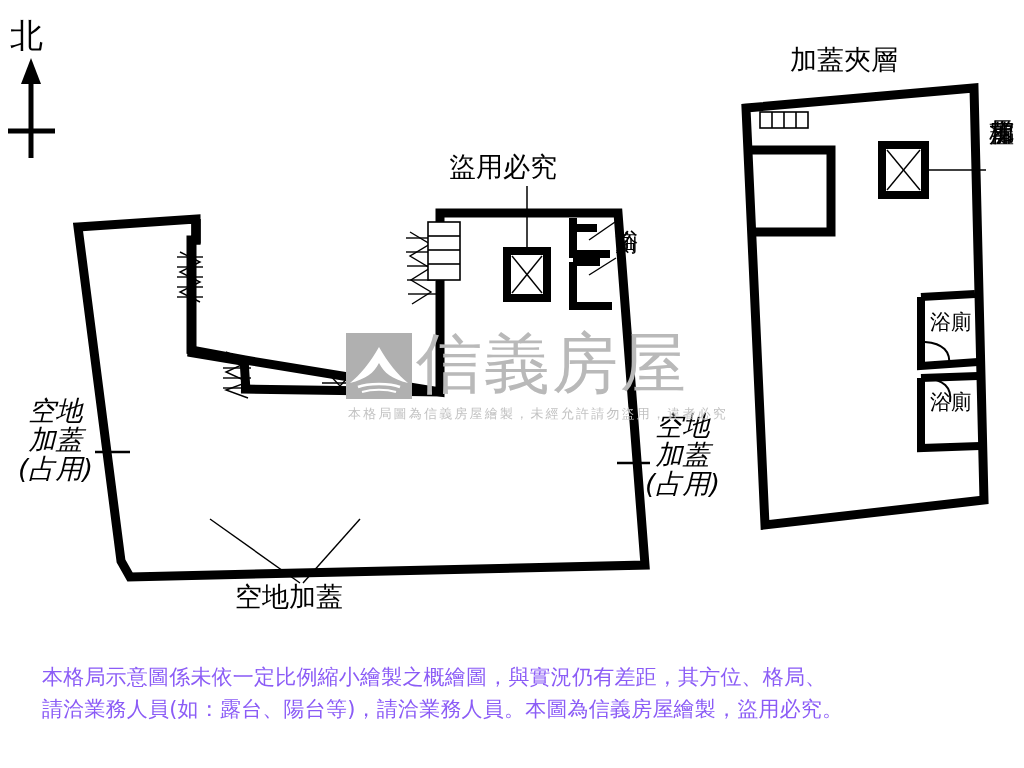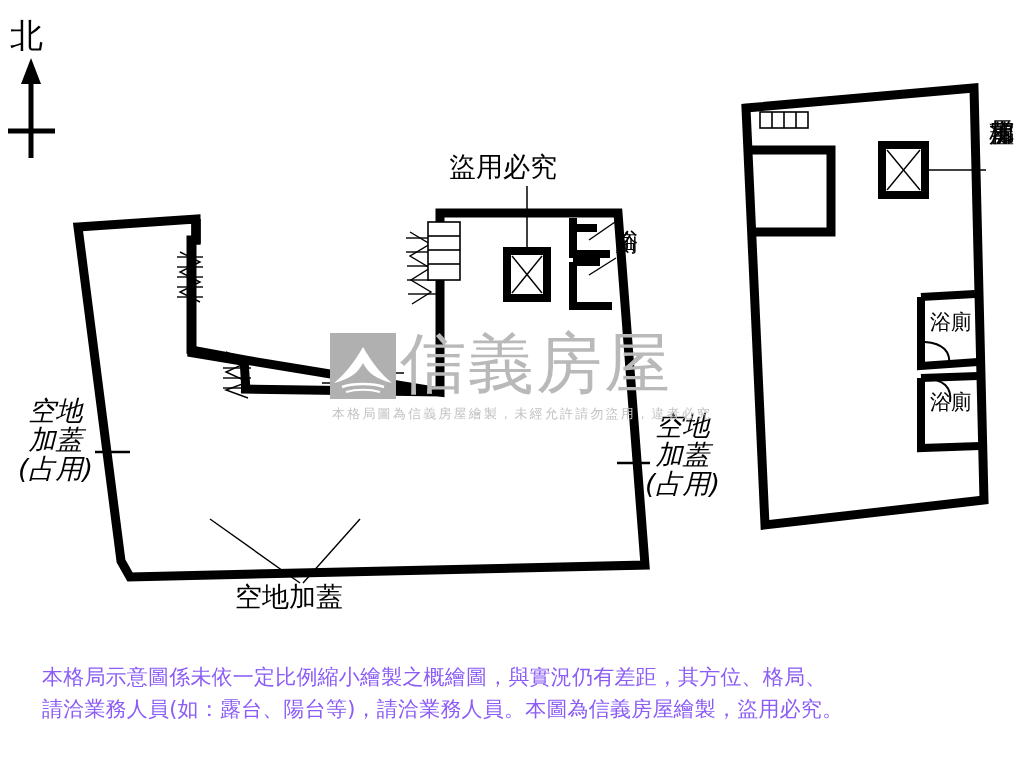--- a/index.html
+++ b/index.html
@@ -106,21 +106,21 @@
     width: 946px;
     font-size: 21px;
     line-height: 1.52;
     color: #8b5cf6;
     letter-spacing: 0.2px;
   }
   #disclaimer div { white-space: pre; }
   
   #watermark {
     position: absolute;
-    left: 330px;
+    left: 346px;
     top: 333px;
     width: 380px;
     height: 100px;
     pointer-events: none;
   }
   #wm-mark {
     position: absolute;
     left: 0px;
     top: 0px;
     width: 66px;
@@ -307,20 +307,21 @@
     </g>
 
   </svg>
 
   <div class="lbl cjk" id="north-label">北</div>
 
   <div class="lbl cjk" id="label-elevator-main">盜用必究</div>
 
   <div class="lbl cjk lbl-vert" id="label-bath-main">浴廁</div>
 
+  <div class="lbl cjk" id="label-mezzanine-title">加蓋夾層</div>
 
   <div class="lbl cjk lbl-vert" id="label-elevator-mezz">加蓋電梯</div>
 
   <div class="lbl cjk" id="label-bath-mezz-1">浴廁</div>
 
   <div class="lbl cjk" id="label-bath-mezz-2">浴廁</div>
 
   <div class="lbl cjk lbl-stack" id="label-vacant-left">空地
 加蓋
 (占用)</div>

